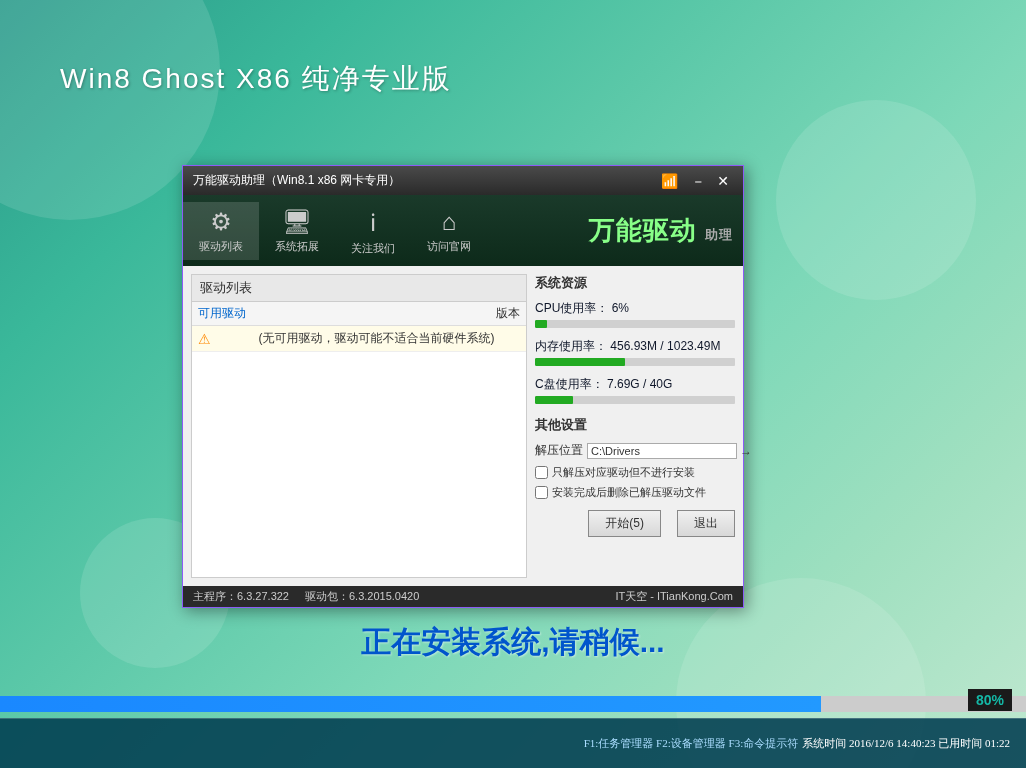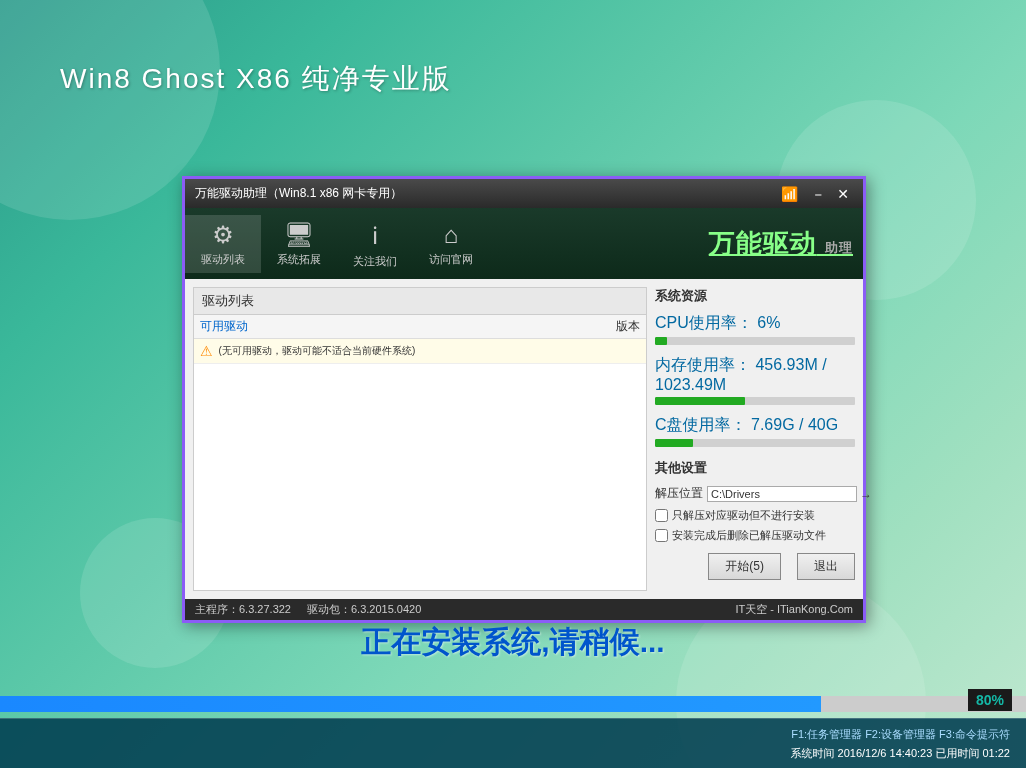--- a/index.html
+++ b/index.html
@@ -28,25 +28,25 @@
       color: white;
       font-size: 28px;
       font-weight: 300;
       letter-spacing: 2px;
       text-shadow: 1px 1px 3px rgba(0,0,0,0.3);
     }
 
     
     .window {
       position: absolute;
-      top: 176px;
+      top: 165px;
       left: 182px;
-      width: 684px;
+      width: 562px;
       background: #f0f0f0;
-      border: 3px solid #8b5cf6;
+      border: 1px solid #8b5cf6;
       box-shadow: 3px 3px 15px rgba(0,0,0,0.4);
     }
 
     
     .title-bar {
       background: linear-gradient(to bottom, #4a4a4a, #2a2a2a);
       color: white;
       padding: 6px 10px;
       display: flex;
       align-items: center;
@@ -96,21 +96,20 @@
       font-size: 24px;
       color: #cccccc;
     }
     .toolbar-logo {
       position: absolute;
       right: 10px;
       color: #88ff88;
       font-size: 26px;
       font-weight: bold;
       letter-spacing: 1px;
-      text-decoration: underline;
     }
     .toolbar-logo-sub {
       color: #aaaaaa;
       font-size: 13px;
     }
 
     
     .content-area {
       display: flex;
       background: #f0f0f0;
@@ -158,43 +157,44 @@
       border-bottom: 1px solid #eee;
       background: #fffce8;
     }
     .driver-warning-icon {
       color: #ff8800;
       margin-right: 6px;
       font-size: 14px;
     }
     .driver-row-text {
       color: #333;
-      font-size: 10px;
+      font-size: 12px;
       flex: 1;
+      margin-left: 42px;
     }
 
     
     .resource-panel {
       width: 200px;
       font-size: 12px;
       color: #333;
     }
     .resource-section-title {
       font-size: 13px;
       color: #333;
       margin-bottom: 8px;
       font-weight: bold;
     }
     .resource-item {
       margin-bottom: 10px;
     }
     .resource-label {
       margin-bottom: 3px;
-      color: #0369a1;
-      font-size: 16px;
+      color: #0f172a;
+      font-size: 12px;
     }
     .progress-bar-bg {
       background: #d0d0d0;
       height: 8px;
       border-radius: 1px;
       overflow: hidden;
     }
     .progress-bar-fill {
       height: 100%;
       background: #22aa22;
@@ -327,25 +327,26 @@
       height: 50px;
       background: rgba(0, 60, 80, 0.88);
       border-top: 1px solid rgba(255,255,255,0.2);
       display: flex;
       align-items: center;
       justify-content: flex-end;
       padding: 0 16px;
     }
     .taskbar-right {
       display: flex;
-      flex-direction: column;
+      flex-direction: row;
       align-items: flex-end;
       color: white;
       font-size: 11px;
       gap: 4px;
+      font-family: Liberation Serif, serif;
     }
     .taskbar-shortcuts {
       color: #aaddff;
       font-size: 11px;
     }
     .taskbar-time {
       color: white;
       font-size: 11px;
     }
 

